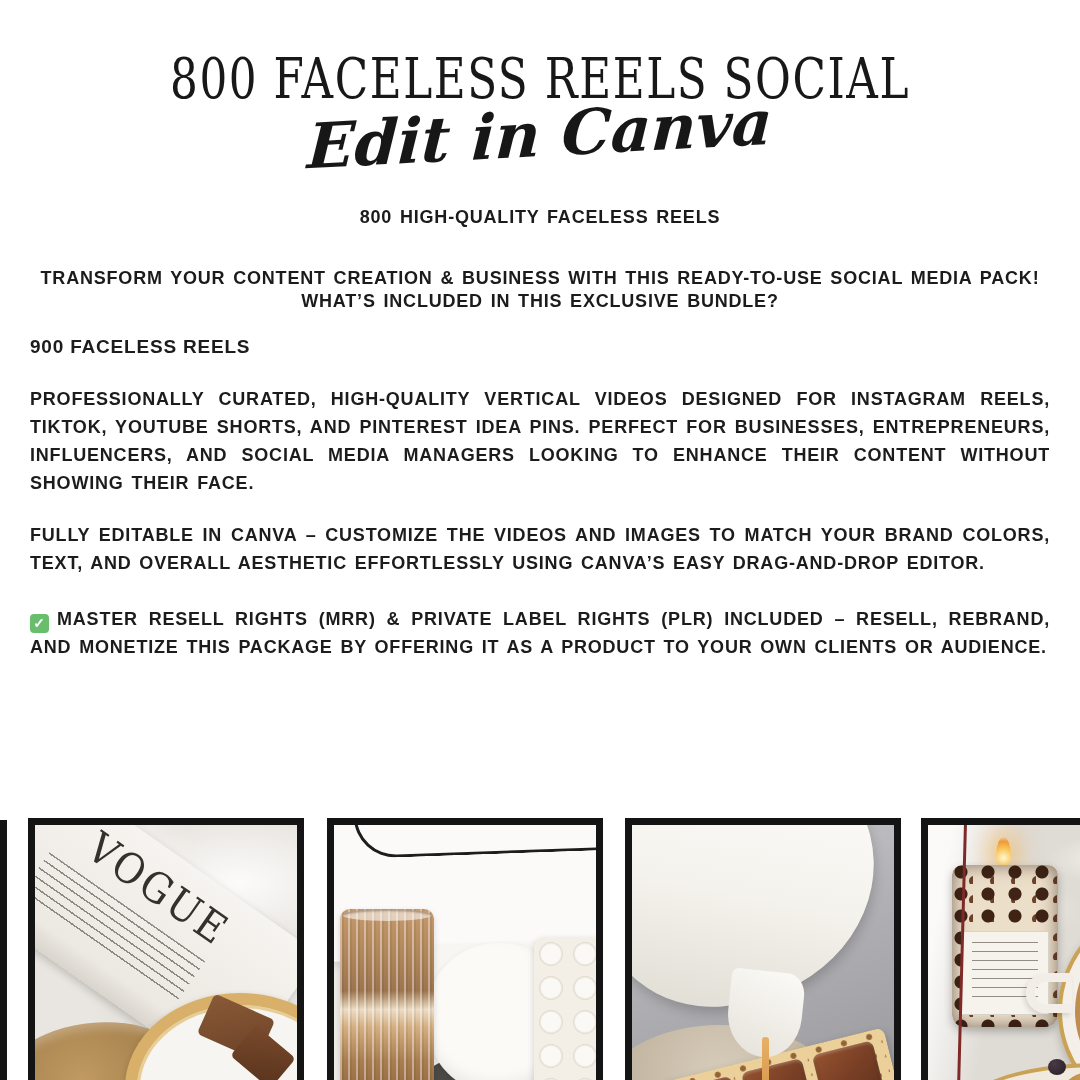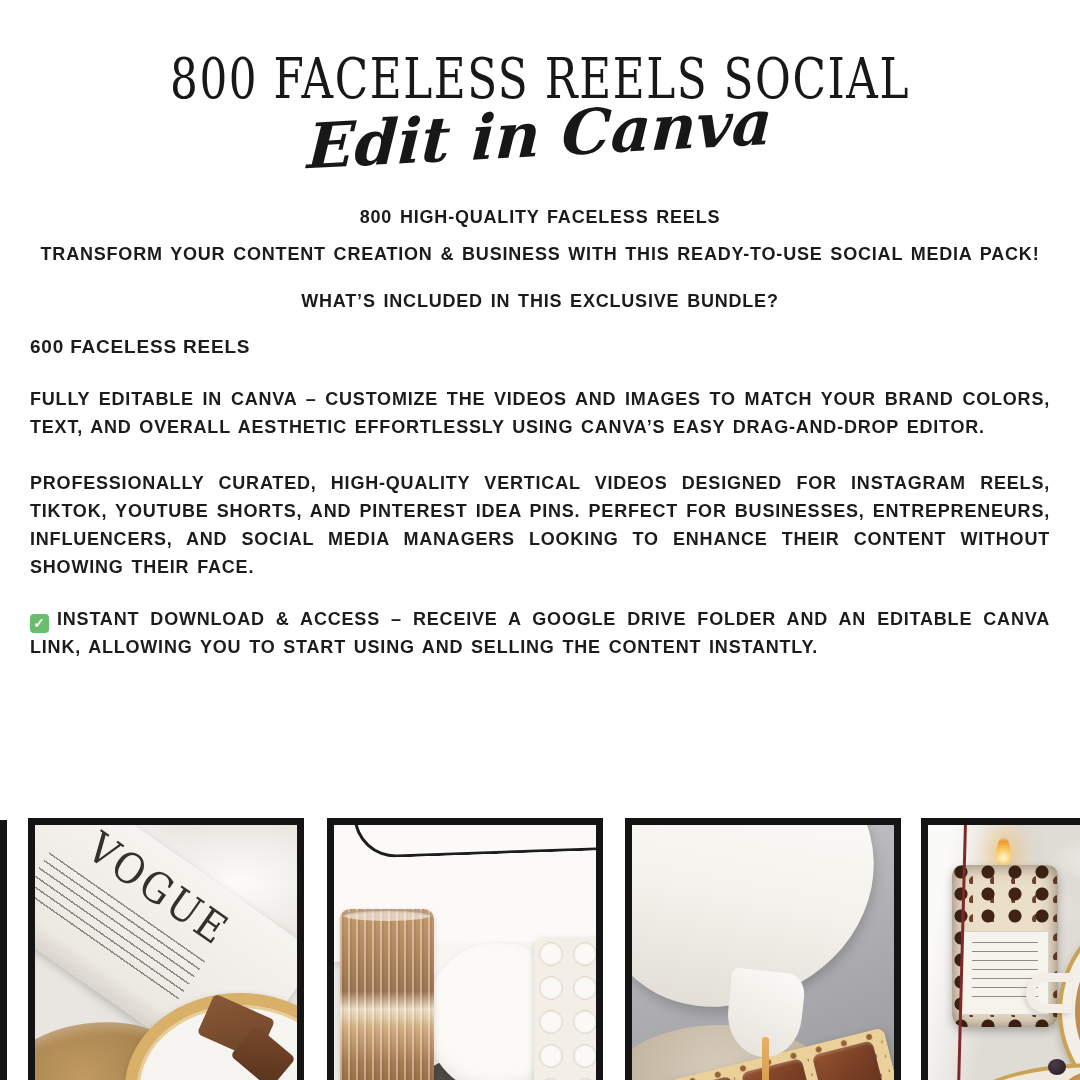--- a/index.html
+++ b/index.html
@@ -33,21 +33,21 @@
     white-space:nowrap;
   }
   .center-line {
     position:absolute; left:0; width:1080px;
     text-align:center;
     font-weight:700; font-size:18px;
     letter-spacing:.8px; word-spacing:2px;
     color:#1b1b1b;
   }
   .tagline  { top:207px; }
-  .intro    { top:244px; }
+  .intro    { top:268px; }
   .question { top:291px; }
 
   
   .copy {
     position:absolute; top:336px; left:30px; width:1020px;
   }
   .section-heading {
     font-size:19px; font-weight:700; letter-spacing:.8px;
     margin-bottom:27px;
   }
@@ -326,27 +326,27 @@
 </head>
 <body>
 
 <h1 class="title">800 FACELESS REELS SOCIAL</h1>
 <div class="script">Edit in Canva</div>
 <div class="center-line tagline">800 HIGH-QUALITY FACELESS REELS</div>
 <div class="center-line intro">TRANSFORM YOUR CONTENT CREATION &amp; BUSINESS WITH THIS READY-TO-USE SOCIAL MEDIA PACK!</div>
 <div class="center-line question">WHAT’S INCLUDED IN THIS EXCLUSIVE BUNDLE?</div>
 
 <div class="copy">
-  <h2 class="section-heading">600 FACELESS REELS</h2>
+  <h2 class="section-heading">900 FACELESS REELS</h2>
+  <p class="para para1">PROFESSIONALLY CURATED, HIGH-QUALITY VERTICAL VIDEOS DESIGNED FOR INSTAGRAM REELS, TIKTOK, YOUTUBE SHORTS, AND PINTEREST IDEA PINS. PERFECT FOR BUSINESSES, ENTREPRENEURS, INFLUENCERS, AND SOCIAL MEDIA MANAGERS LOOKING TO ENHANCE THEIR CONTENT WITHOUT SHOWING THEIR FACE.</p>
   <p class="para para2">FULLY EDITABLE IN CANVA – CUSTOMIZE THE VIDEOS AND IMAGES TO MATCH YOUR BRAND COLORS, TEXT, AND OVERALL AESTHETIC EFFORTLESSLY USING CANVA’S EASY DRAG-AND-DROP EDITOR.</p>
-  <p class="para para1">PROFESSIONALLY CURATED, HIGH-QUALITY VERTICAL VIDEOS DESIGNED FOR INSTAGRAM REELS, TIKTOK, YOUTUBE SHORTS, AND PINTEREST IDEA PINS. PERFECT FOR BUSINESSES, ENTREPRENEURS, INFLUENCERS, AND SOCIAL MEDIA MANAGERS LOOKING TO ENHANCE THEIR CONTENT WITHOUT SHOWING THEIR FACE.</p>
 
   <div class="features">
     <p class="para">
-      <span class="check">✓</span><span>INSTANT DOWNLOAD &amp; ACCESS – RECEIVE A GOOGLE DRIVE FOLDER AND AN EDITABLE CANVA LINK, ALLOWING YOU TO START USING AND SELLING THE CONTENT INSTANTLY.</span>
+      <span class="check">✓</span><span>MASTER RESELL RIGHTS (MRR) &amp; PRIVATE LABEL RIGHTS (PLR) INCLUDED – RESELL, REBRAND, AND MONETIZE THIS PACKAGE BY OFFERING IT AS A PRODUCT TO YOUR OWN CLIENTS OR AUDIENCE.</span>
     </p>
   </div>
 </div>
 
 <div class="gallery">
   <div class="edge-strip"></div>
 
   <div class="frame frame1 p1">
     <div class="inner">
       <div class="magazine">

